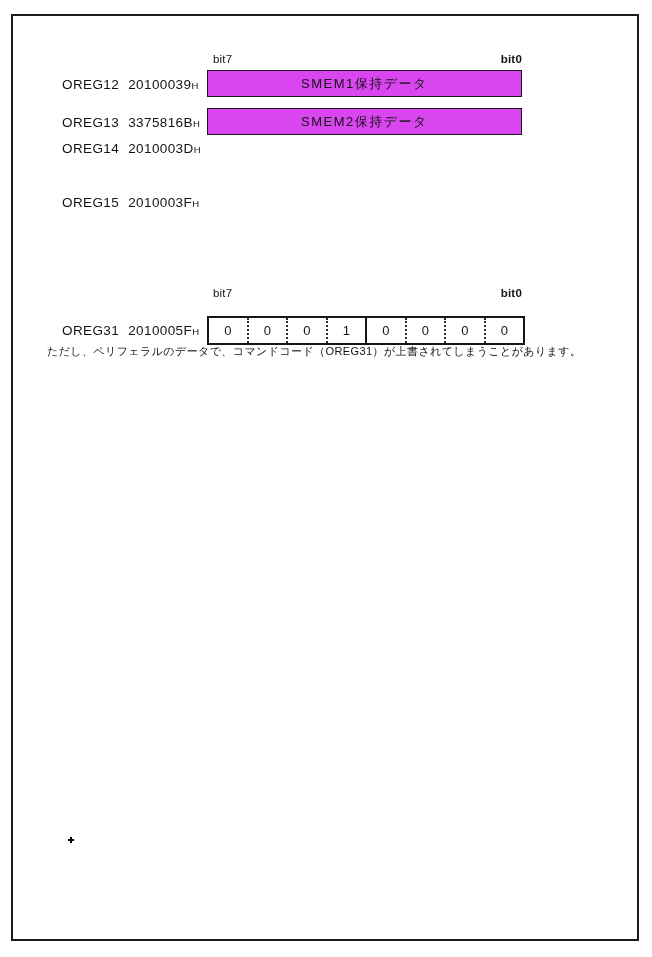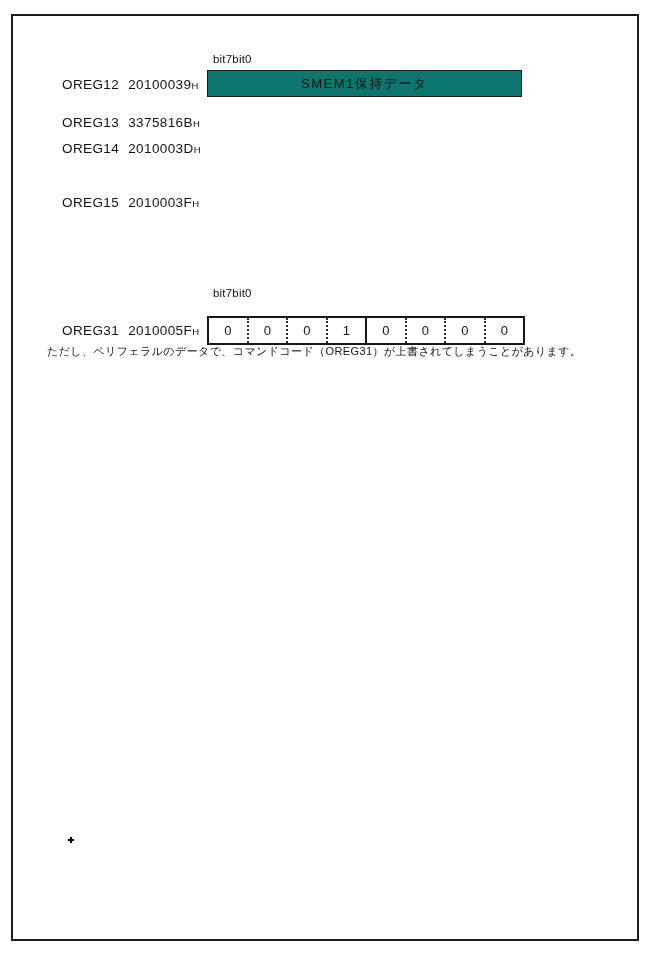--- a/index.html
+++ b/index.html
@@ -8,37 +8,37 @@
     font-family:"Liberation Sans","DejaVu Sans",sans-serif;color:#131313;
     overflow:hidden;
   }
   .frame{
     position:absolute;left:11px;top:14px;width:624px;height:923px;
     border:2px solid #1c1c1c;background:#fff;
   }
   
   .bit-scale{
     position:absolute;left:207px;width:316px;height:14px;
-    display:flex;
+    display:flex;justify-content:space-between;
     font-size:11.5px;letter-spacing:0.2px;
     padding:0;box-sizing:border-box;
   }
   .bit-scale .bl{padding-left:6px;}
-  .bit-scale .br{padding-right:1px;}
+  .bit-scale .br{padding-right:1px;font-weight:bold;}
   
   .reg-row{position:absolute;left:0;top:0;width:652px;height:28px;}
   .reg-label{
     position:absolute;left:62px;top:50%;transform:translateY(-50%);
     font-size:13.5px;letter-spacing:0.4px;white-space:nowrap;
   }
   .reg-label .addr{margin-left:9px;}
   .sub{font-size:9.5px;letter-spacing:0;}
   .reg-box{
     position:absolute;left:207px;top:0;width:313px;height:25px;
-    border:1.5px solid #1a1a1a;background:#0f766e;
+    border:1.5px solid #1a1a1a;background:#d946ef;
     display:flex;align-items:center;justify-content:center;
     font-size:13px;letter-spacing:1.5px;white-space:nowrap;
   }
   
   .bitfield-box{
     position:absolute;left:207px;top:0;width:314px;height:25px;
     border:2px solid #161616;background:#fff;display:flex;
   }
   .bit-cell{
     flex:1;display:flex;align-items:center;justify-content:center;
@@ -72,20 +72,23 @@
   </div>
   <div class="reg-box">
     <span>SMEM1保持データ</span>
   </div>
 </div>
 
 <div class="reg-row" style="top:108px">
   <div class="reg-label">
     <span>OREG13</span><span class="addr"><span>3375816B</span><span class="sub">H</span></span>
   </div>
+  <div class="reg-box">
+    <span>SMEM2保持データ</span>
+  </div>
 </div>
 
 <div class="reg-row" style="top:134px">
   <div class="reg-label">
     <span>OREG14</span><span class="addr"><span>2010003D</span><span class="sub">H</span></span>
   </div>
 </div>
 
 <div class="reg-row" style="top:188px">
   <div class="reg-label">

